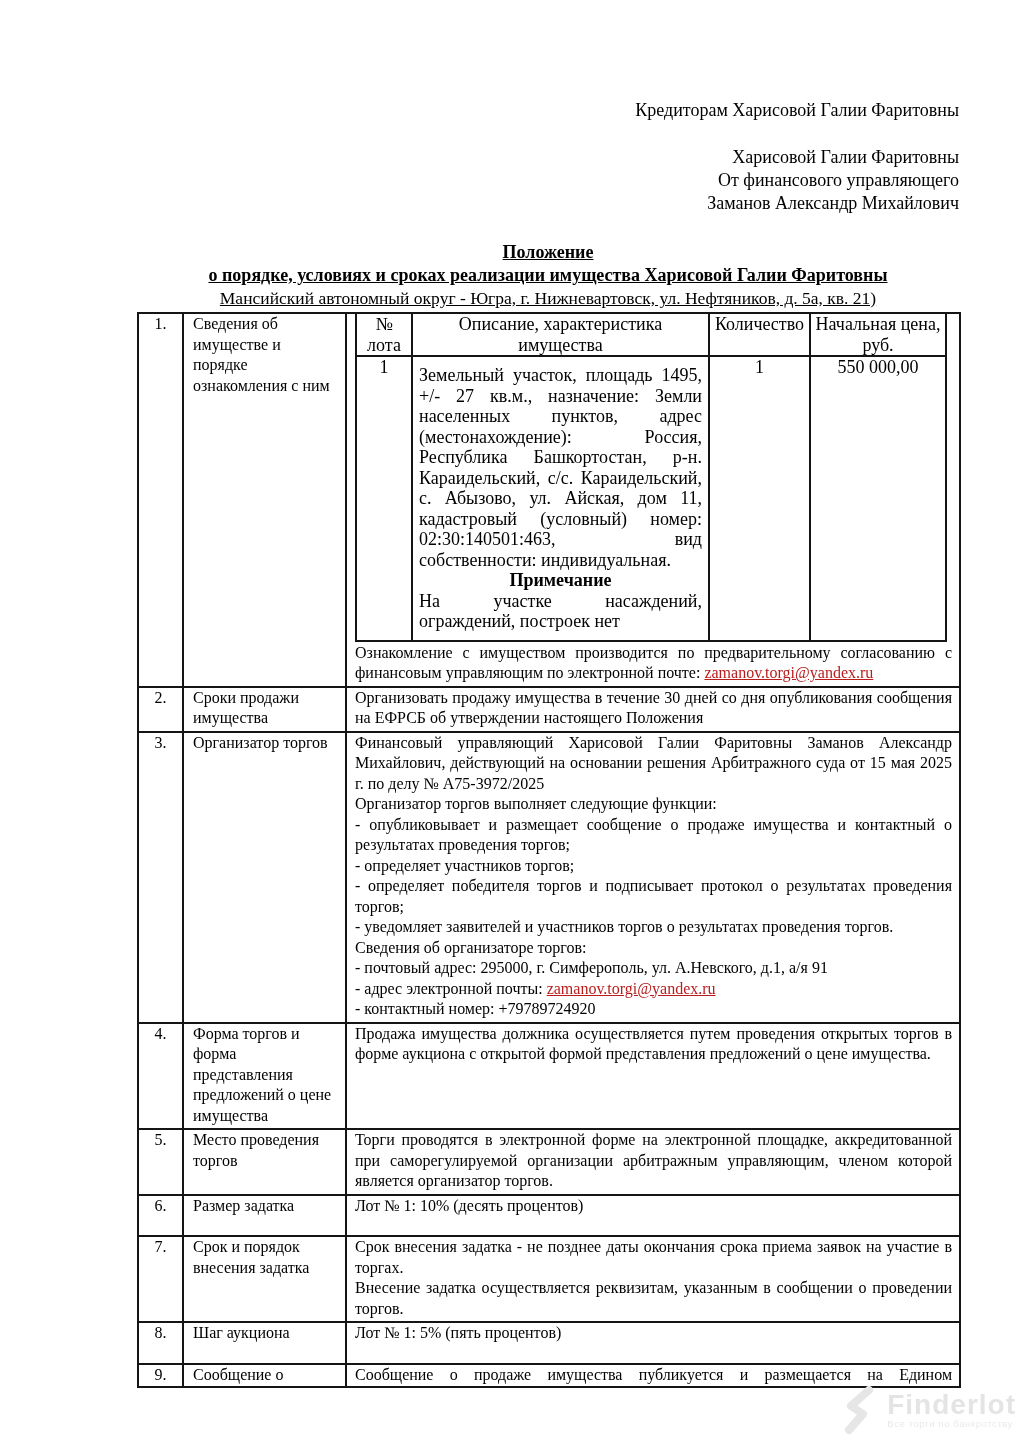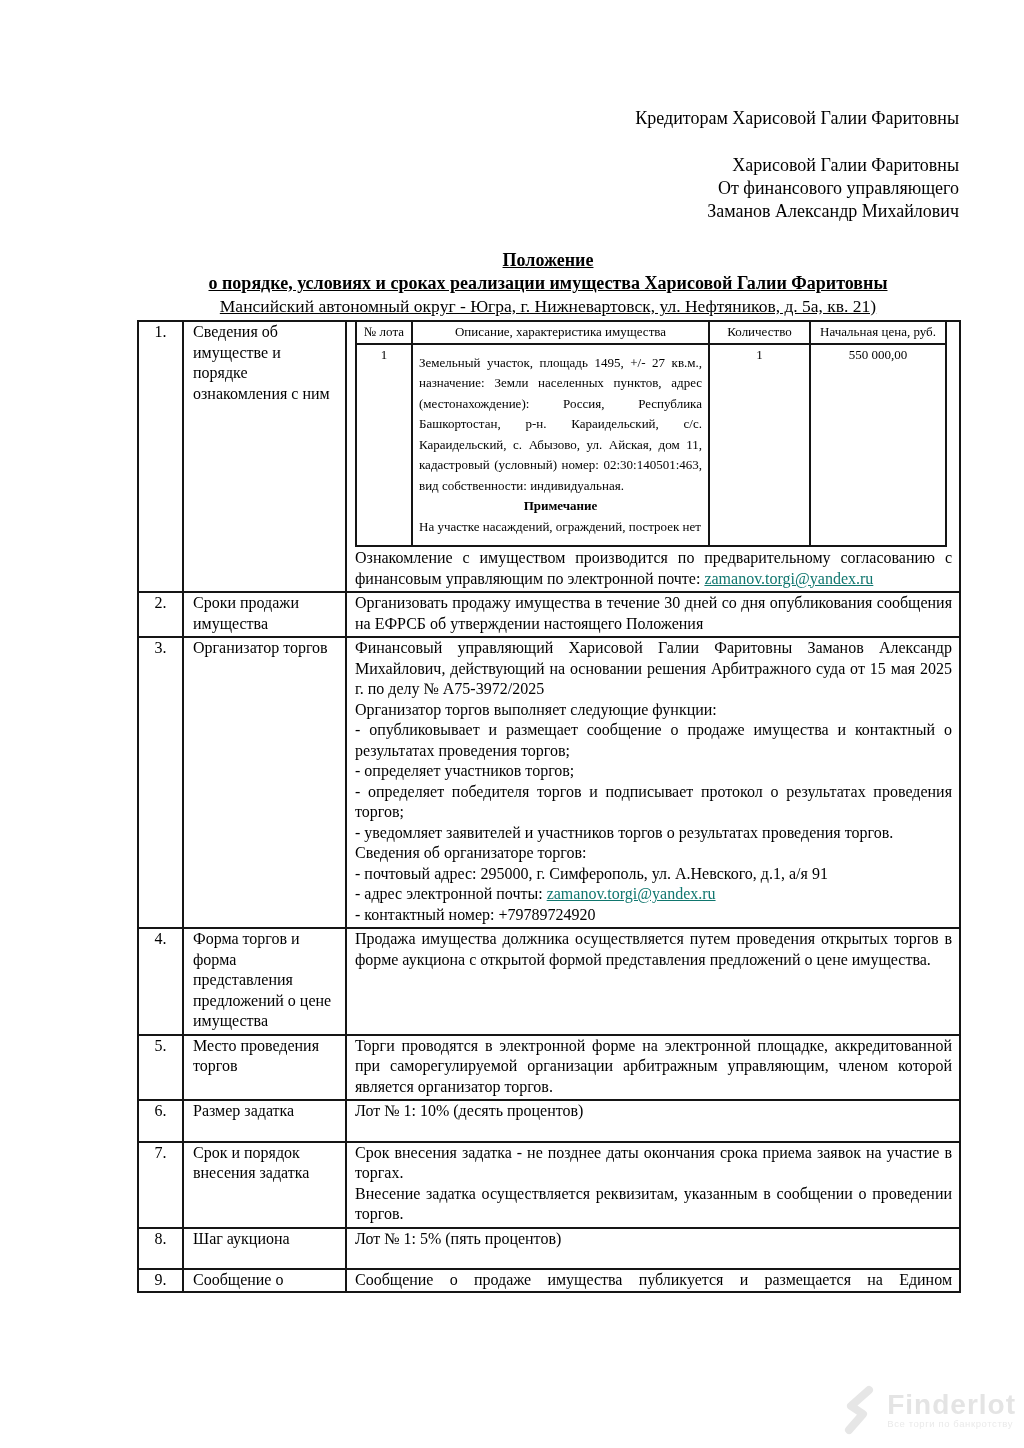--- a/index.html
+++ b/index.html
@@ -1,38 +1,38 @@
 <!DOCTYPE html>
 <html><head>
 <meta charset="utf-8">
 <style>
   html,body{margin:0;padding:0;background:#ffffff;}
   .page{position:relative;width:1024px;height:1448px;background:#ffffff;overflow:hidden;
         font-family:"Liberation Serif","DejaVu Serif",serif;color:#000;}
-  .doc{position:absolute;left:137px;top:8px;width:822px;}
+  .doc{position:absolute;left:137px;top:0;width:822px;}
   .head-block{padding-top:99px;text-align:right;font-size:18px;line-height:23px;}
   .blank-line{height:24px;}
   .title-block{margin-top:26px;text-align:center;line-height:23px;text-decoration:underline;}
   .title-line{font-weight:bold;font-size:18px;}
   .detail-line{font-size:17.5px;}
   p{margin:0;}
   table.main{border-collapse:collapse;width:822px;table-layout:fixed;margin-top:2px;
              font-size:16px;line-height:20.5px;}
   table.main > tbody > tr > td{border:2px solid #151515;vertical-align:top;}
   .cell-num{text-align:center;padding:0 2px 2px 2px;}
   .cell-label{padding:0 6px 2px 9px;}
   .cell-content{padding:0 7px 2px 8px;text-align:justify;}
-  table.lot{border-collapse:collapse;width:590px;table-layout:fixed;font-size:13px;line-height:20.5px;}
+  table.lot{border-collapse:collapse;width:590px;table-layout:fixed;font-size:18px;line-height:20.5px;}
   table.lot th,table.lot td{border:2px solid #151515;vertical-align:top;}
   table.lot th{font-weight:normal;text-align:center;padding:0 2px;border-top:none;}
   .lot-c{text-align:center;padding:0 2px;}
   .desc-cell{padding:8px 6px;text-align:justify;}
   .note-title{font-weight:bold;text-align:center;}
   .familiar{margin-top:1px;text-align:justify;}
-  .link{color:#0f766e;text-decoration:underline;cursor:pointer;}
+  .link{color:#b91c1c;text-decoration:underline;cursor:pointer;}
   .pad-extra{padding-bottom:19px !important;}
   .clip{height:19px;overflow:hidden;}
   .force-just{text-align:justify;text-align-last:justify;}
   .watermark{position:absolute;right:8px;bottom:11px;display:flex;align-items:center;gap:7px;justify-content:center;}
   .wm-text{display:flex;flex-direction:column;}
   .wm-brand{font-family:"Liberation Sans","DejaVu Sans",sans-serif;font-weight:bold;
             font-size:28px;line-height:27px;letter-spacing:1px;color:#e4e4e4;}
   .wm-tag{font-family:"Liberation Sans","DejaVu Sans",sans-serif;font-size:9.5px;
           letter-spacing:0.6px;color:#eaeaea;}
 </style>

